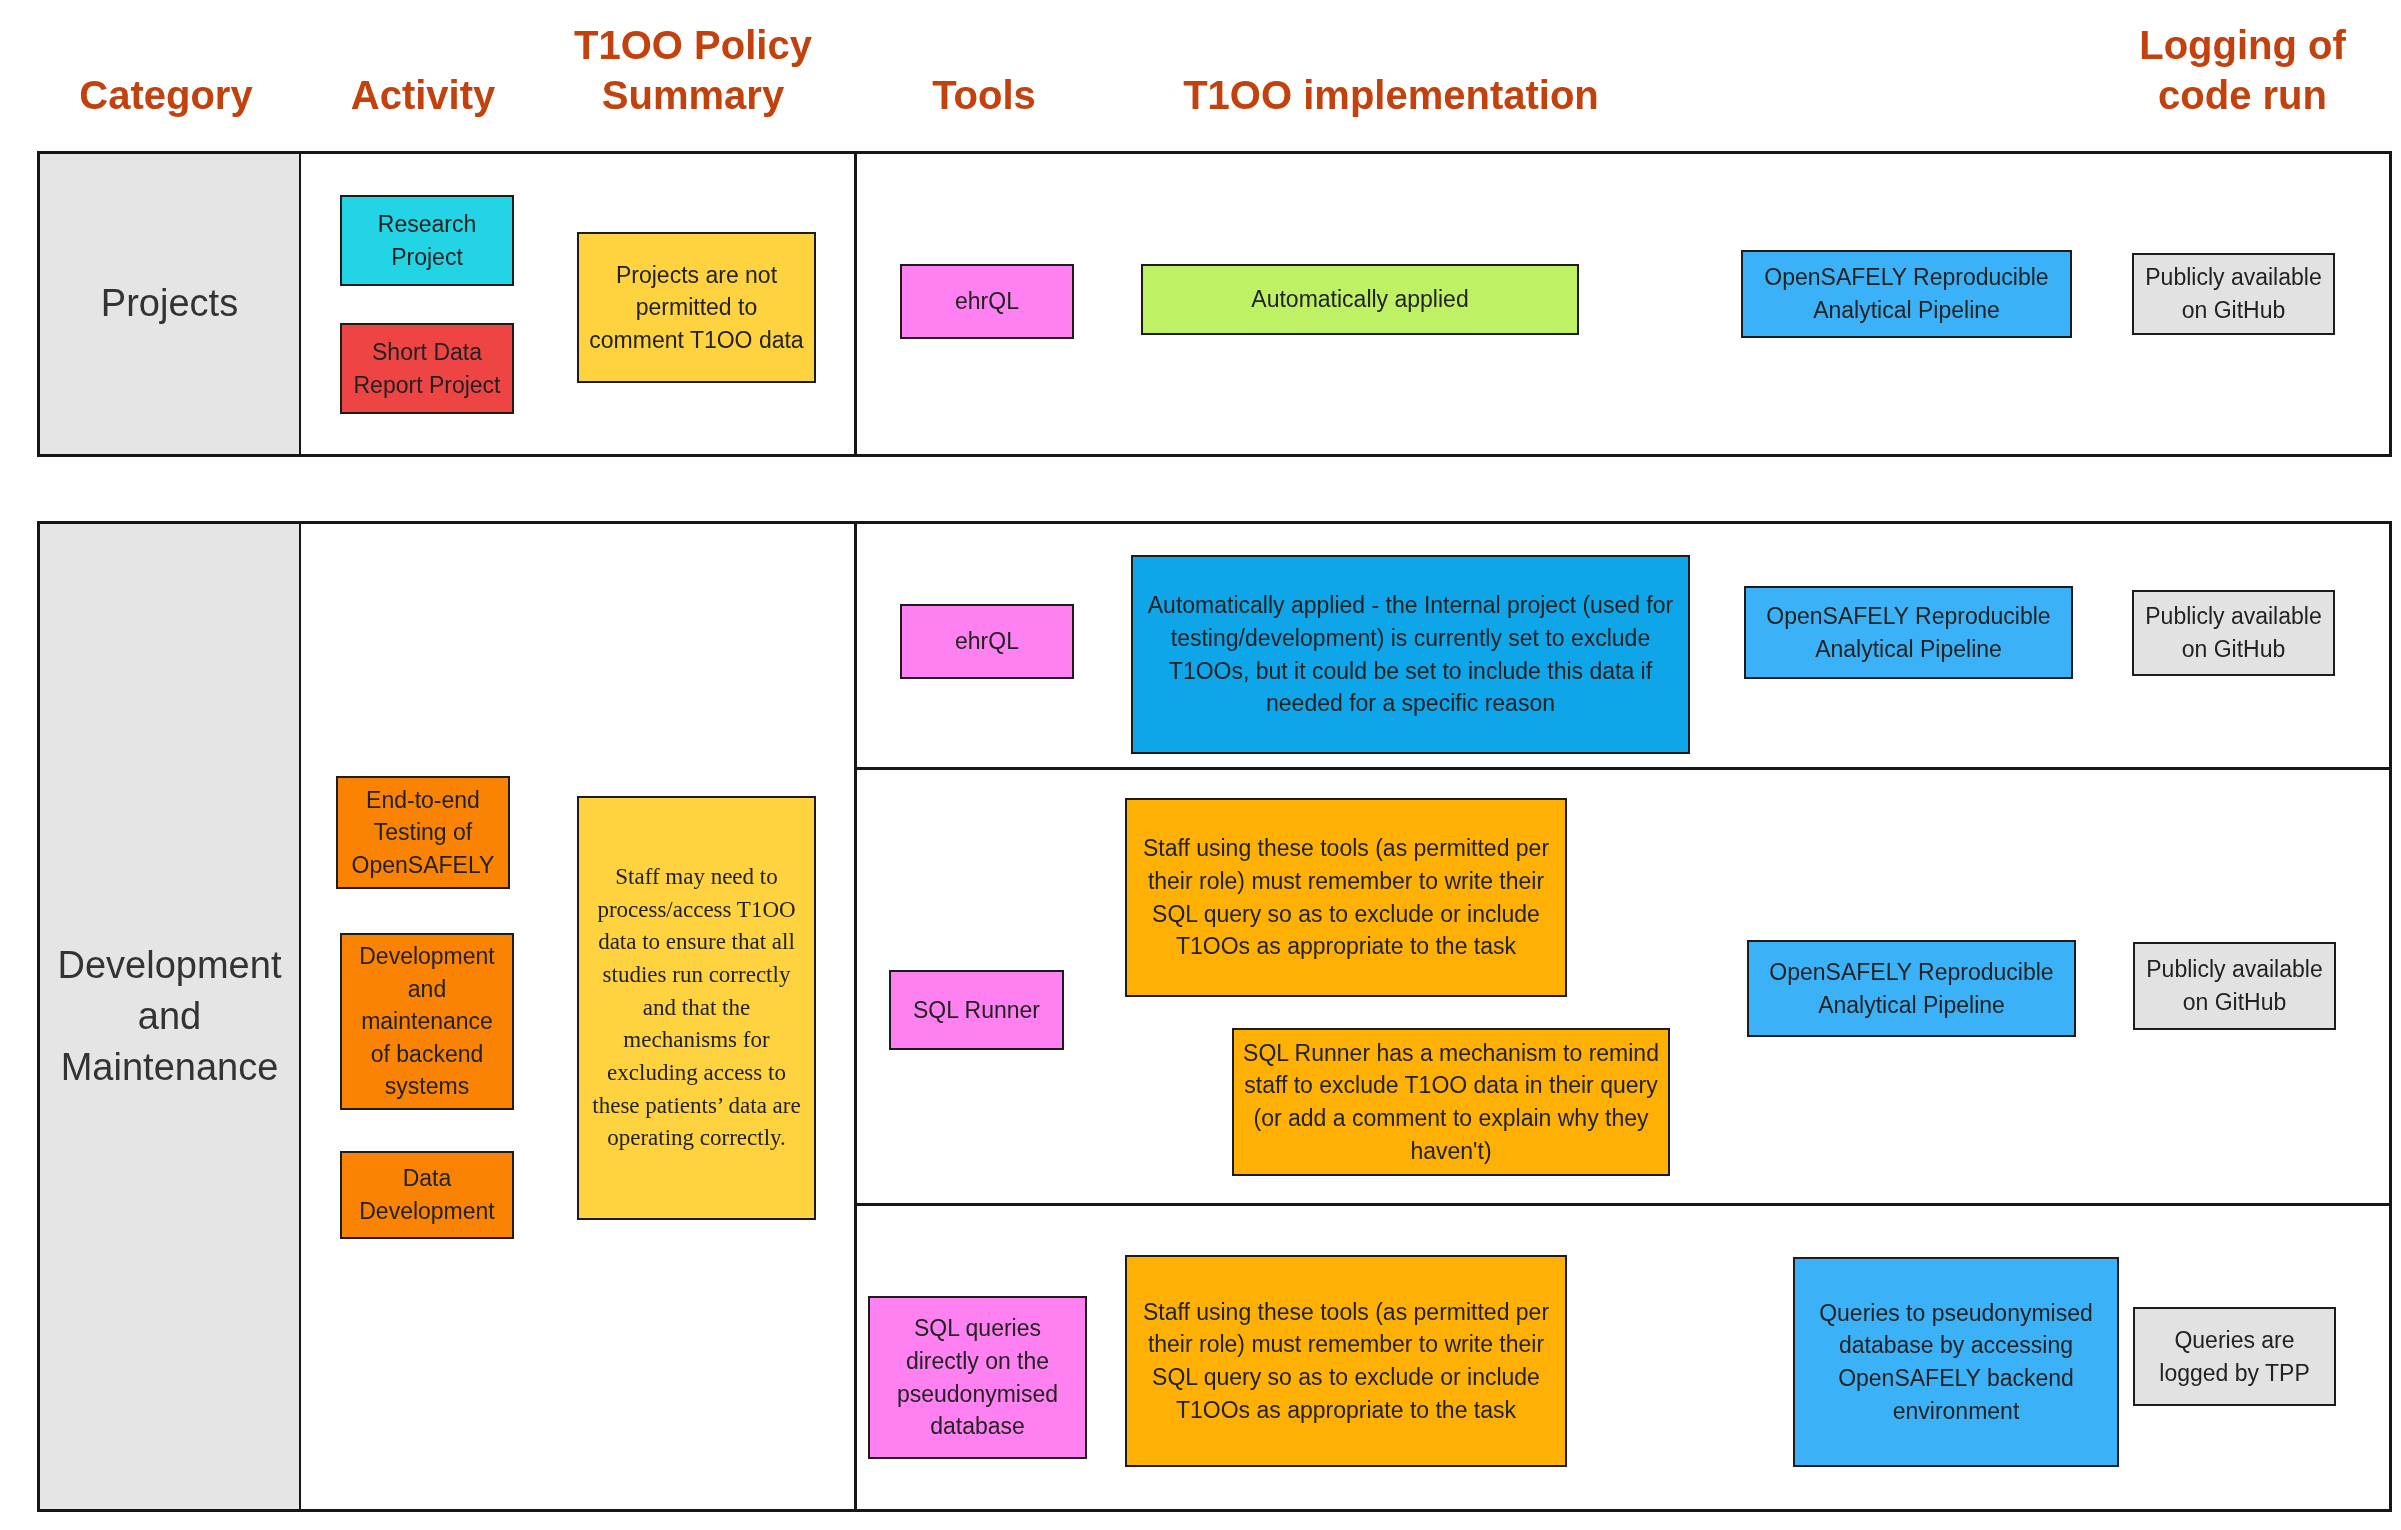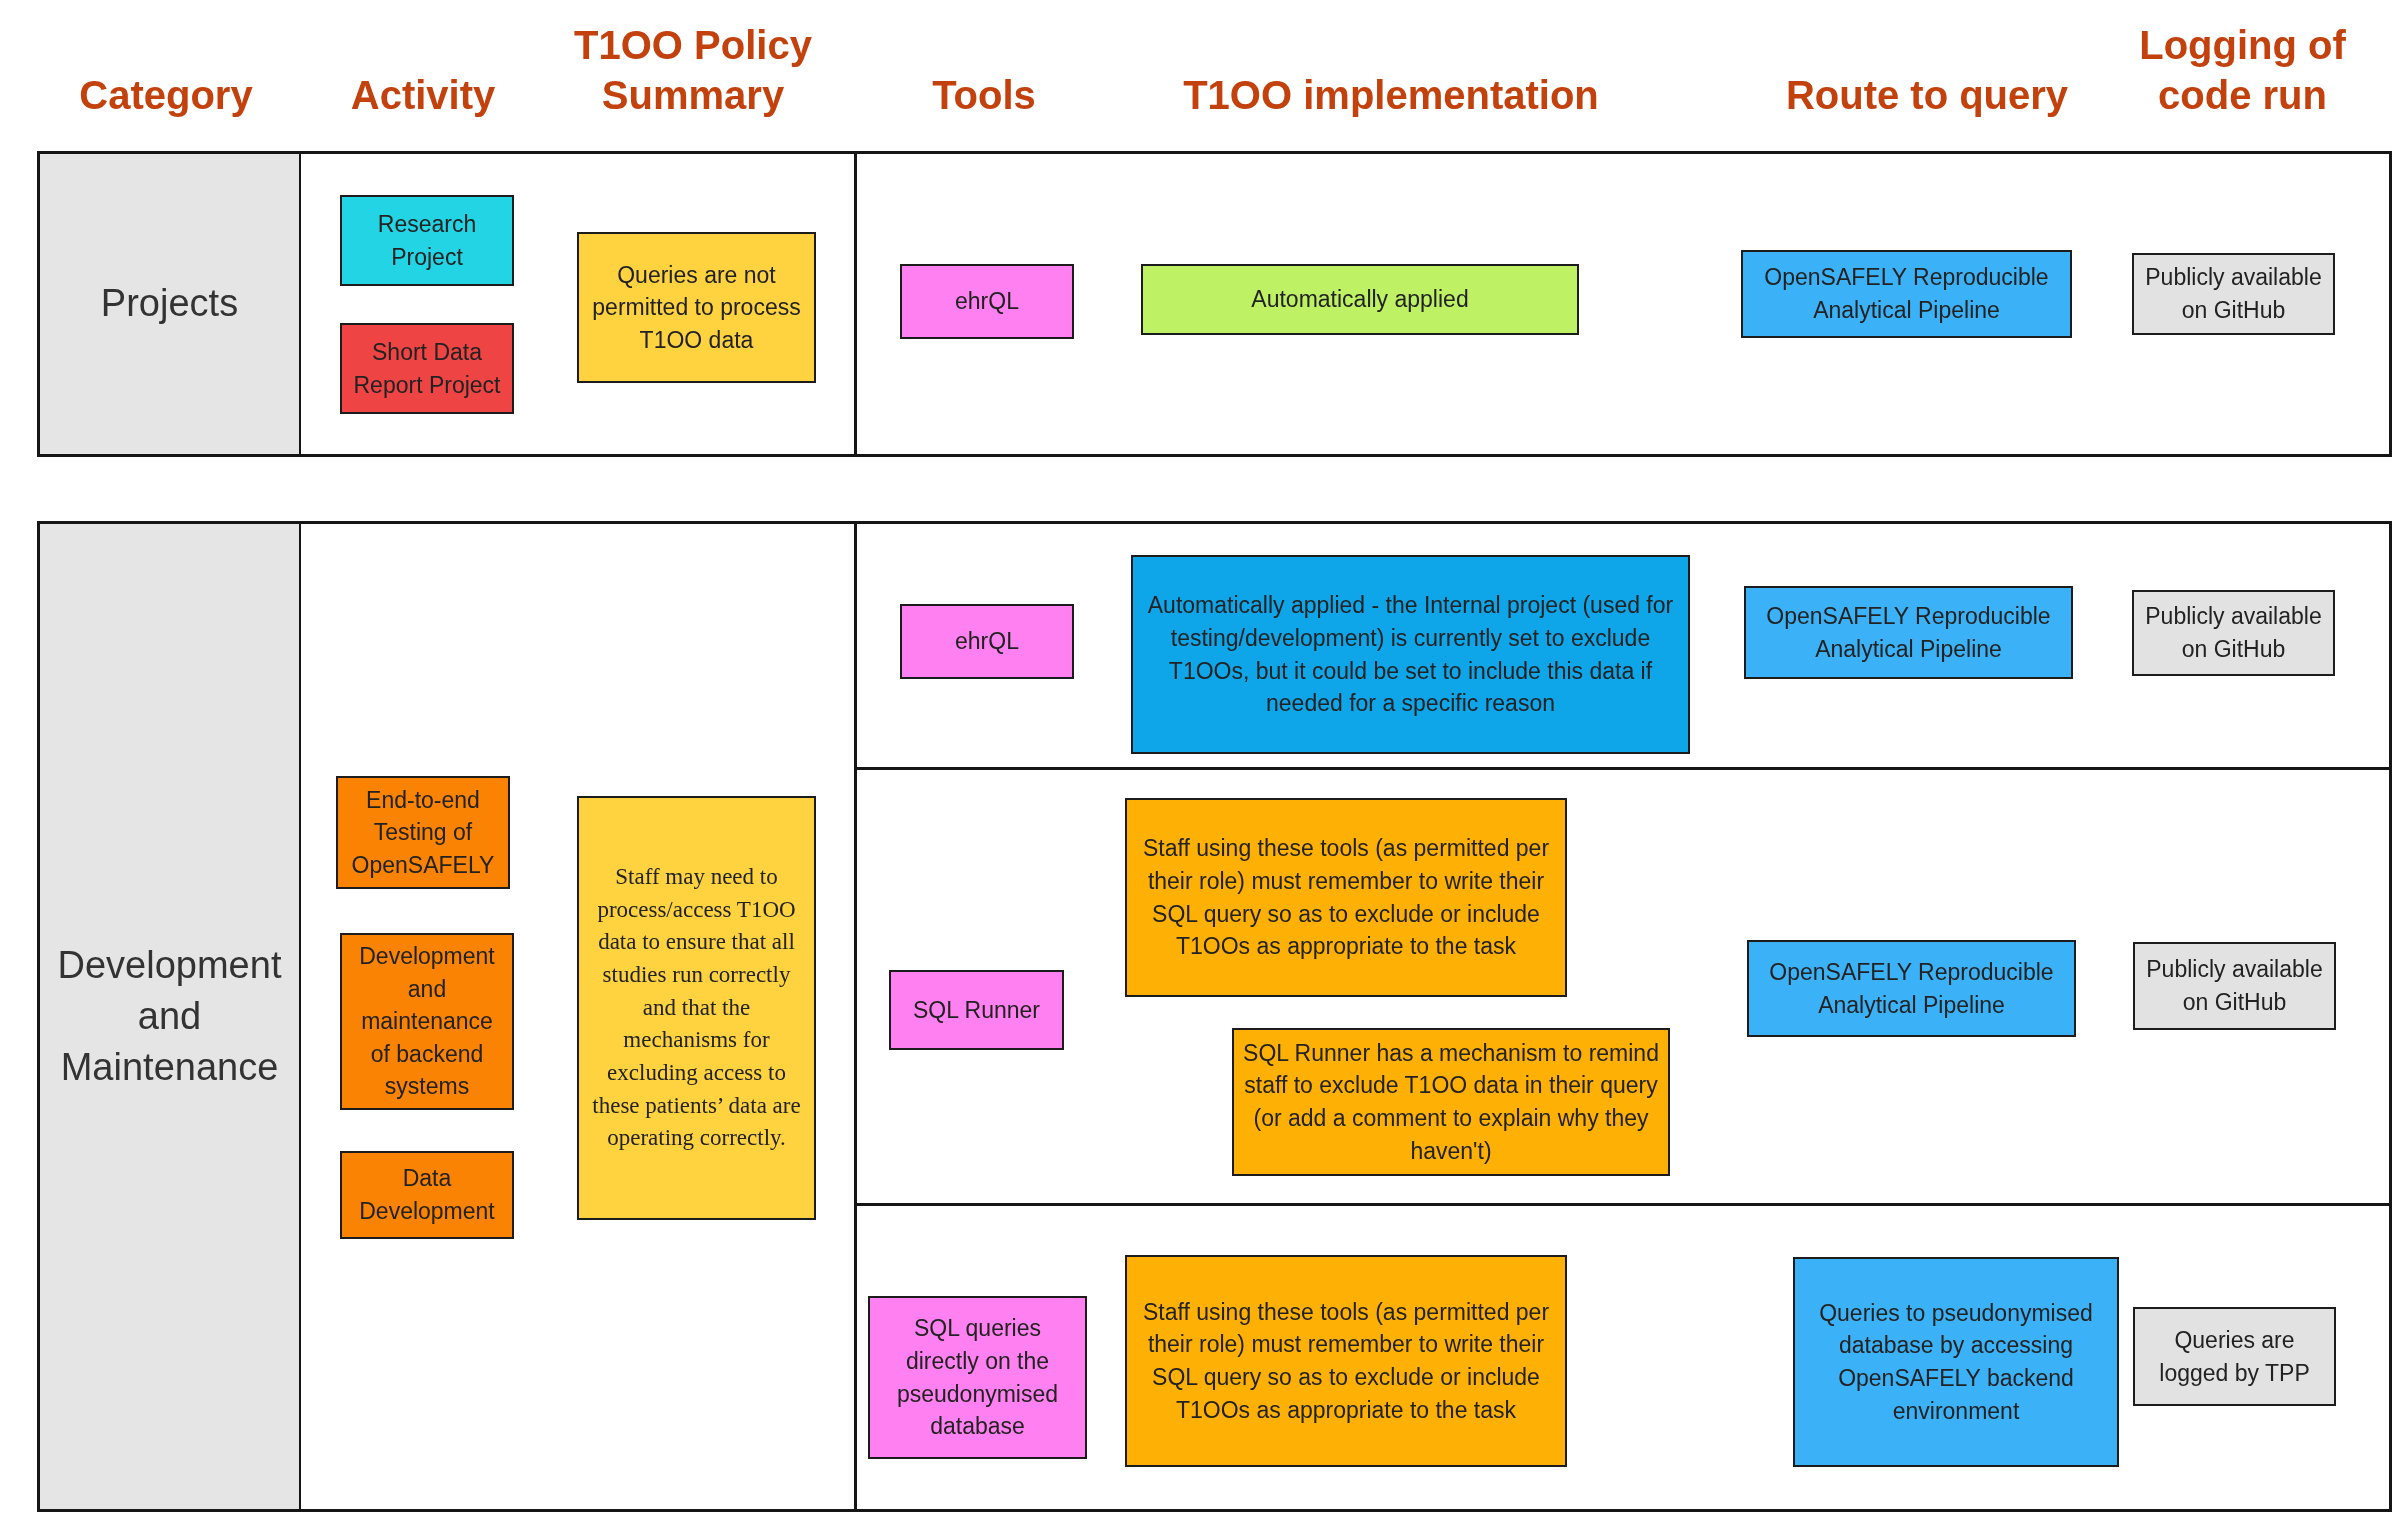--- a/index.html
+++ b/index.html
@@ -54,34 +54,33 @@
 <body>
 
 <div id="canvas">
 
   <div class="hdr" style="left:29px;top:70px;width:274px;">Category</div>
   <div class="hdr" style="left:286px;top:70px;width:274px;">Activity</div>
   <div class="hdr" style="left:556px;top:20px;width:274px;">T1OO Policy
 Summary</div>
   <div class="hdr" style="left:847px;top:70px;width:274px;">Tools</div>
   <div class="hdr" style="left:1181px;top:70px;width:420px;">T1OO implementation</div>
-  <div class="hdr" style="left:1758px;top:70px;width:338px;">Route to query</div>
   <div class="hdr" style="left:2092px;top:20px;width:301px;">Logging of
 code run</div>
 
   <div class="section" style="left:37px;top:151px;width:2355px;height:306px;">
     <div class="cat">Projects</div>
     <div class="vline" style="left:814px;"></div>
 
     <div class="box" style="left: 300px; top: 41px; width: 174px; height: 91px; background: rgb(34, 212, 228);">Research
 Project</div>
     <div class="box" style="left: 300px; top: 169px; width: 174px; height: 91px; background: #ef4444;">Short Data
 Report Project</div>
 
-    <div class="box" style="left: 537px; top: 78px; width: 239px; height: 151px; background: rgb(255, 211, 64);">Queries are not permitted to process T1OO data</div>
+    <div class="box" style="left: 537px; top: 78px; width: 239px; height: 151px; background: rgb(255, 211, 64);">Projects are not permitted to comment T1OO data</div>
 
     <div class="box" style="left: 860px; top: 110px; width: 174px; height: 75px; background: rgb(255, 128, 240);">ehrQL</div>
 
     <div class="box" style="left: 1101px; top: 110px; width: 438px; height: 71px; background: #bef264;">Automatically applied</div>
 
     <div class="box" style="left: 1701px; top: 96px; width: 331px; height: 88px; background: rgb(59, 178, 247);">OpenSAFELY Reproducible
 Analytical Pipeline</div>
 
     <div class="box" style="left: 2092px; top: 99px; width: 203px; height: 82px; background: rgb(226, 226, 226);">Publicly available
 on GitHub</div>

